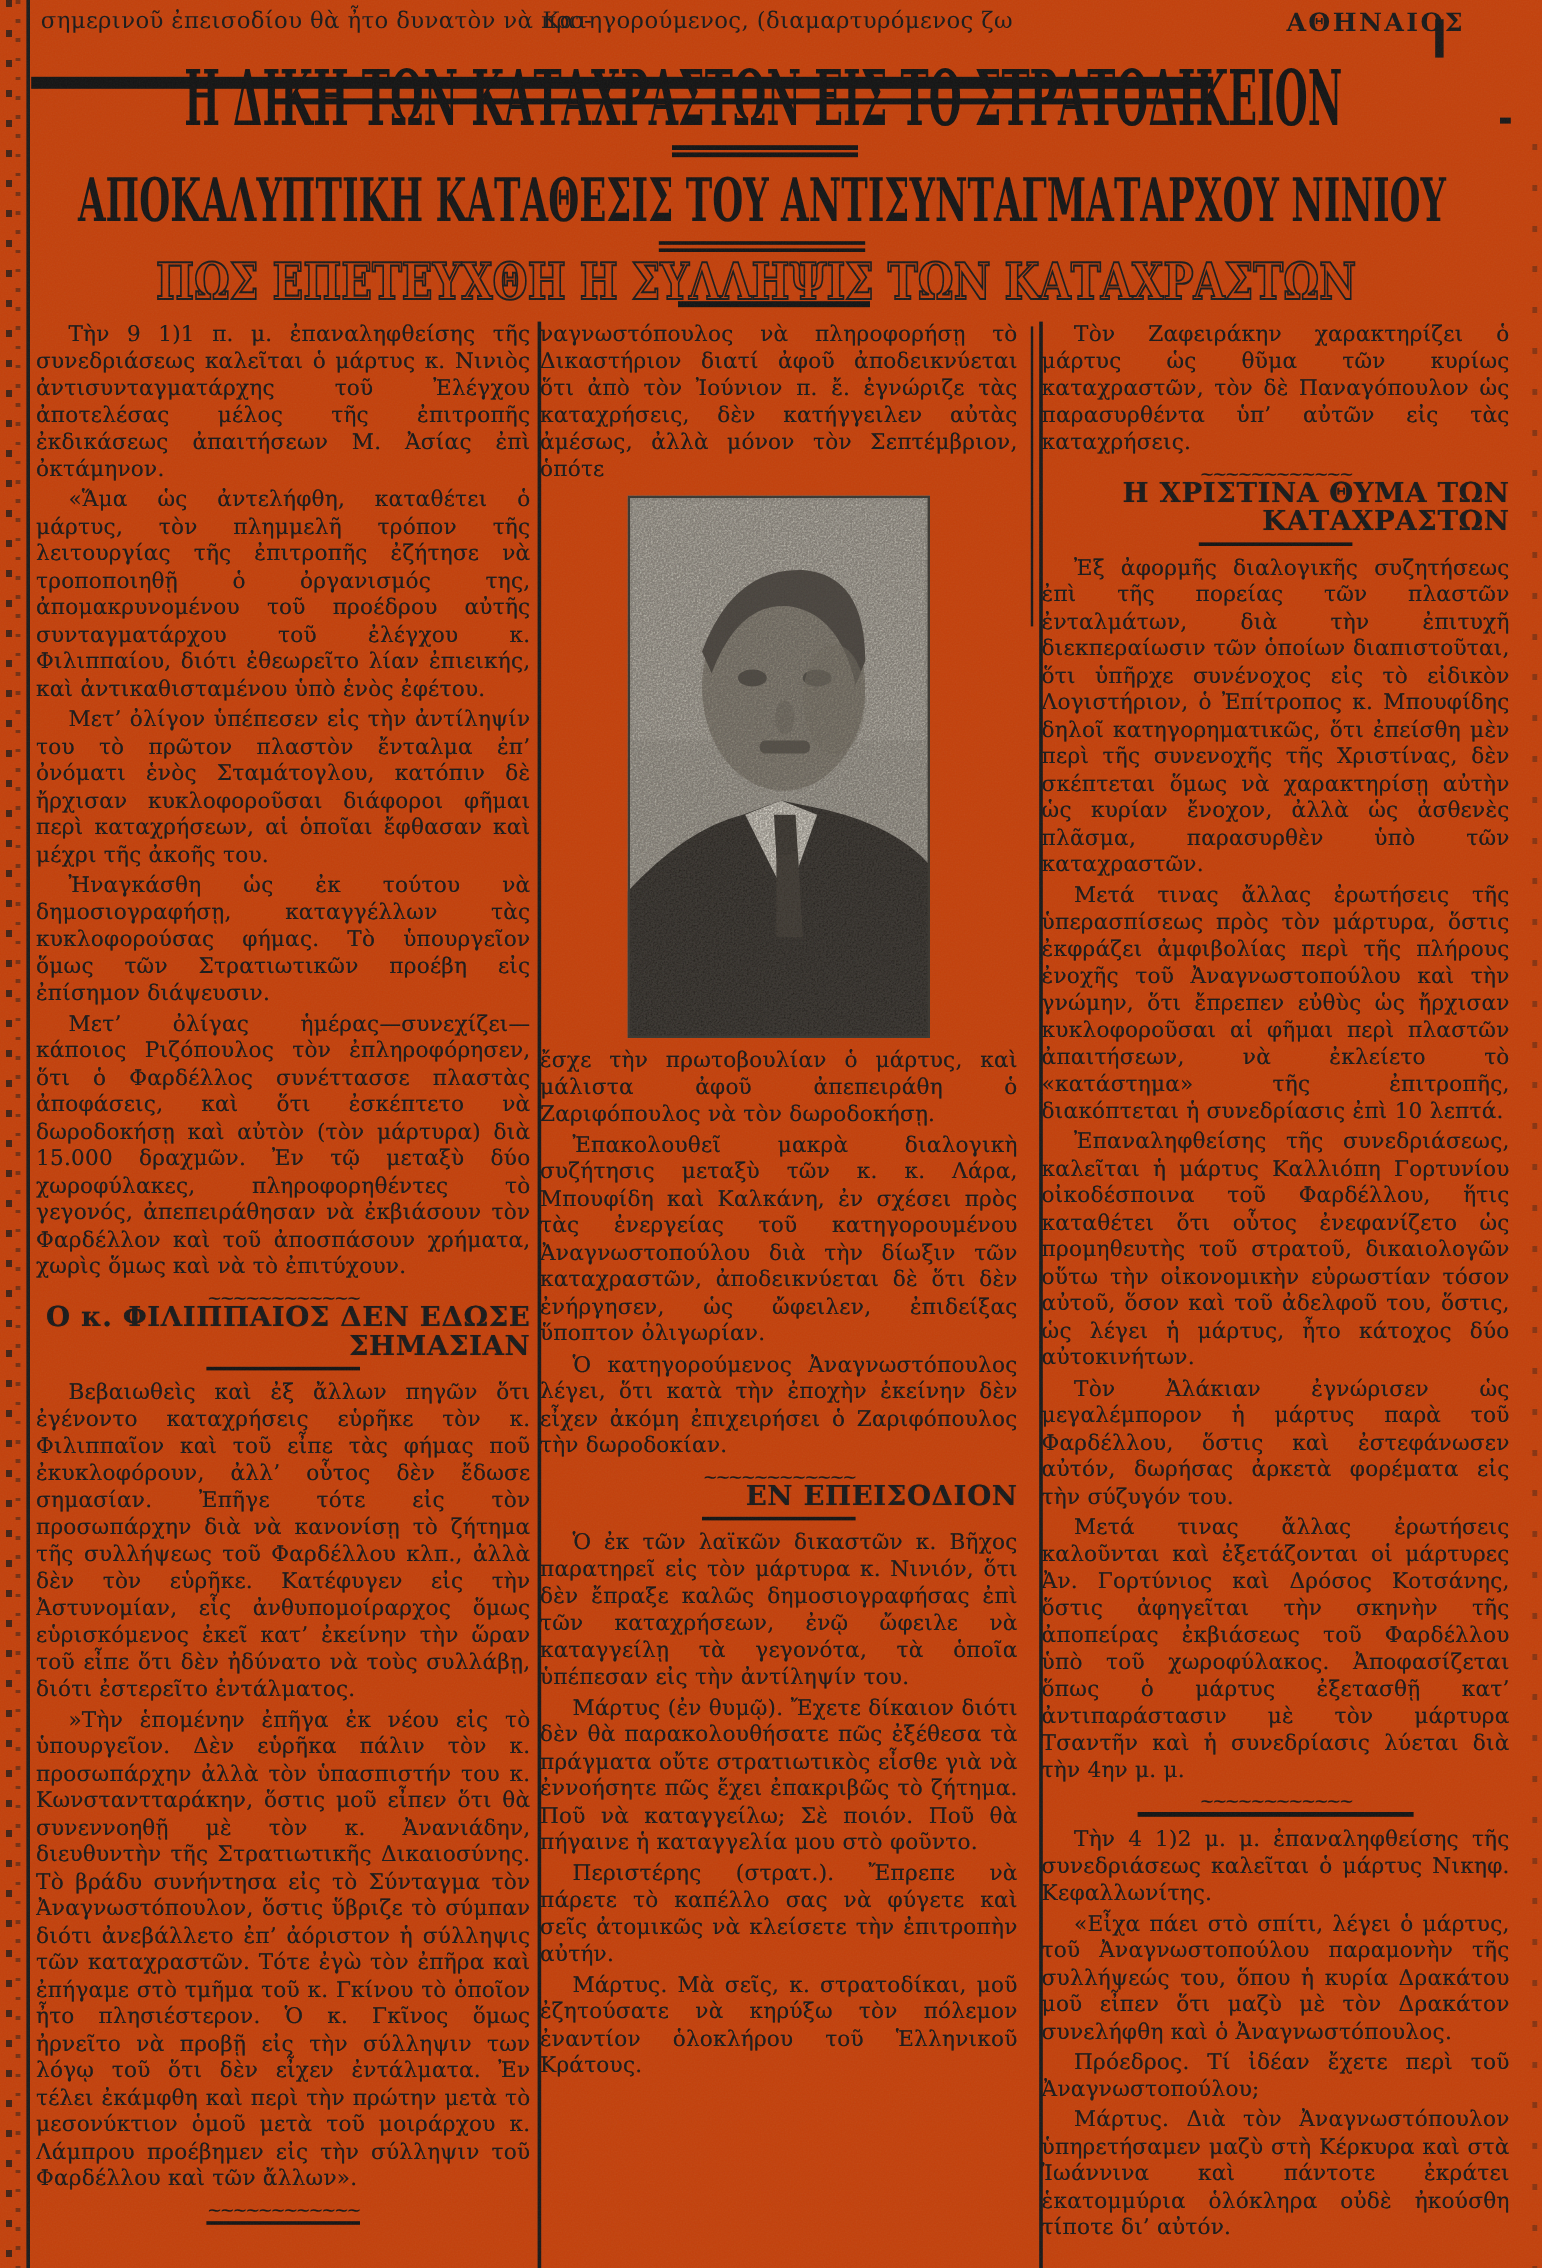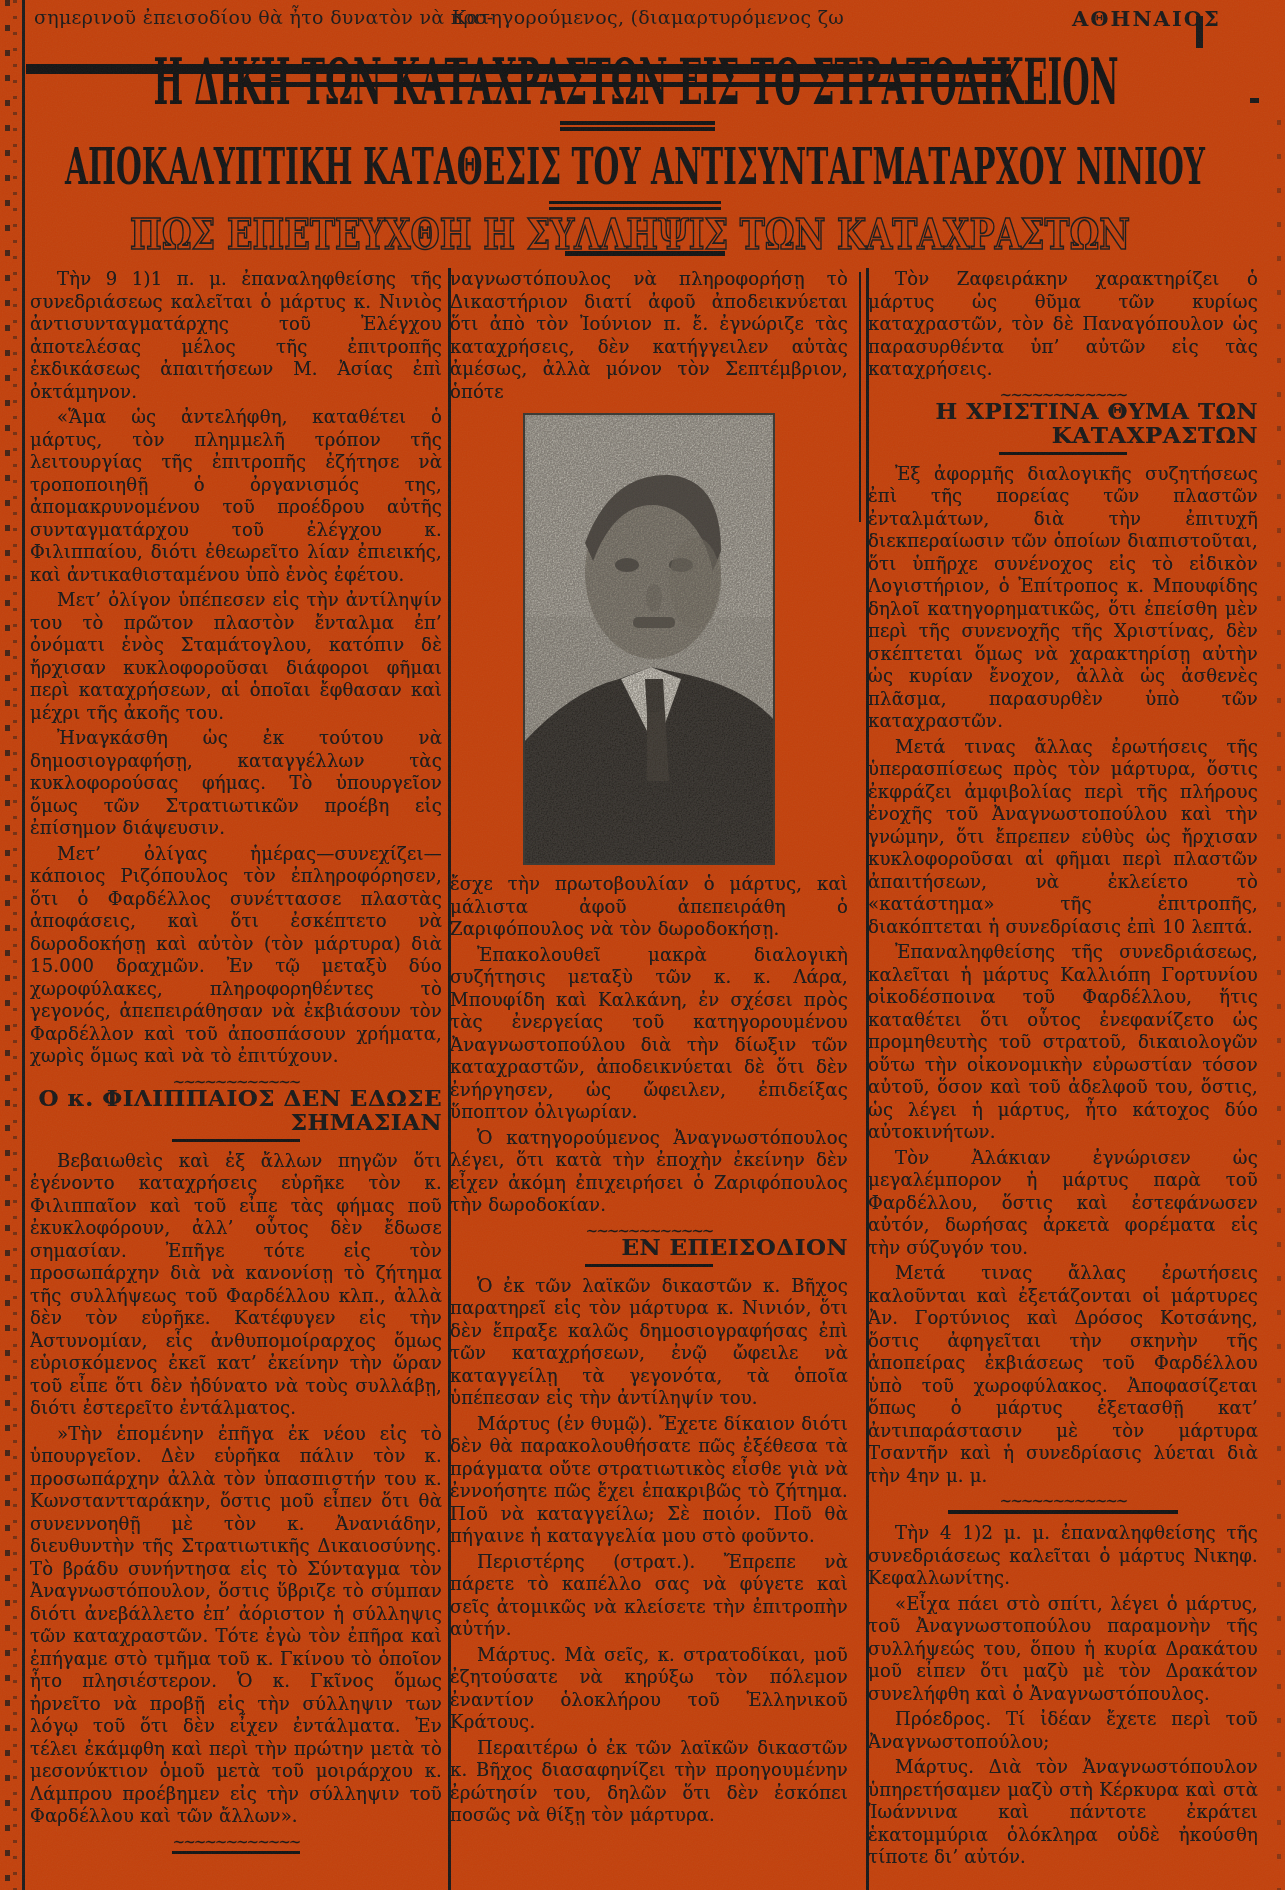--- a/index.html
+++ b/index.html
@@ -149,21 +149,20 @@
         <p class="para">Ὁ κατηγορούμενος Ἀναγνωστόπουλος λέγει, ὅτι κατὰ τὴν ἐποχὴν ἐκείνην δὲν εἶχεν ἀκόμη ἐπιχειρήσει ὁ Ζαριφόπουλος τὴν δωροδοκίαν.</p>
         <div class="subhead">
           <div class="wave">~~~~~~~~~~~~</div>
           <div class="subhead-text">ΕΝ ΕΠΕΙΣΟΔΙΟΝ</div>
           <div class="underrule"></div>
         </div>
         <p class="para">Ὁ ἐκ τῶν λαϊκῶν δικαστῶν κ. Βῆχος παρατηρεῖ εἰς τὸν μάρτυρα κ. Νινιόν, ὅτι δὲν ἔπραξε καλῶς δημοσιογραφήσας ἐπὶ τῶν καταχρήσεων, ἐνῷ ὤφειλε νὰ καταγγείλῃ τὰ γεγονότα, τὰ ὁποῖα ὑπέπεσαν εἰς τὴν ἀντίληψίν του.</p>
         <p class="para">Μάρτυς (ἐν θυμῷ). Ἔχετε δίκαιον διότι δὲν θὰ παρακολουθήσατε πῶς ἐξέθεσα τὰ πράγματα οὔτε στρατιωτικὸς εἶσθε γιὰ νὰ ἐννοήσητε πῶς ἔχει ἐπακριβῶς τὸ ζήτημα. Ποῦ νὰ καταγγείλω; Σὲ ποιόν. Ποῦ θὰ πήγαινε ἡ καταγγελία μου στὸ φοῦντο.</p>
         <p class="para">Περιστέρης (στρατ.). Ἔπρεπε νὰ πάρετε τὸ καπέλλο σας νὰ φύγετε καὶ σεῖς ἀτομικῶς νὰ κλείσετε τὴν ἐπιτροπὴν αὐτήν.</p>
         <p class="para">Μάρτυς. Μὰ σεῖς, κ. στρατοδίκαι, μοῦ ἐζητούσατε νὰ κηρύξω τὸν πόλεμον ἐναντίον ὁλοκλήρου τοῦ Ἑλληνικοῦ Κράτους.</p>
-        <p class="para">Περαιτέρω ὁ ἐκ τῶν λαϊκῶν δικαστῶν κ. Βῆχος διασαφηνίζει τὴν προηγουμένην ἐρώτησίν του, δηλῶν ὅτι δὲν ἐσκόπει ποσῶς νὰ θίξῃ τὸν μάρτυρα.</p>
       </div>
     <div class="col col3">
         <p class="para">Τὸν Ζαφειράκην χαρακτηρίζει ὁ μάρτυς ὡς θῦμα τῶν κυρίως καταχραστῶν, τὸν δὲ Παναγόπουλον ὡς παρασυρθέντα ὑπ’ αὐτῶν εἰς τὰς καταχρήσεις.</p>
         <div class="subhead">
           <div class="wave">~~~~~~~~~~~~</div>
           <div class="subhead-text">Η ΧΡΙΣΤΙΝΑ ΘΥΜΑ ΤΩΝ ΚΑΤΑΧΡΑΣΤΩΝ</div>
           <div class="underrule"></div>
         </div>
         <p class="para">Ἐξ ἀφορμῆς διαλογικῆς συζητήσεως ἐπὶ τῆς πορείας τῶν πλαστῶν ἐνταλμάτων, διὰ τὴν ἐπιτυχῆ διεκπεραίωσιν τῶν ὁποίων διαπιστοῦται, ὅτι ὑπῆρχε συνένοχος εἰς τὸ εἰδικὸν Λογιστήριον, ὁ Ἐπίτροπος κ. Μπουφίδης δηλοῖ κατηγορηματικῶς, ὅτι ἐπείσθη μὲν περὶ τῆς συνενοχῆς τῆς Χριστίνας, δὲν σκέπτεται ὅμως νὰ χαρακτηρίσῃ αὐτὴν ὡς κυρίαν ἔνοχον, ἀλλὰ ὡς ἀσθενὲς πλᾶσμα, παρασυρθὲν ὑπὸ τῶν καταχραστῶν.</p>
         <p class="para">Μετά τινας ἄλλας ἐρωτήσεις τῆς ὑπερασπίσεως πρὸς τὸν μάρτυρα, ὅστις ἐκφράζει ἀμφιβολίας περὶ τῆς πλήρους ἐνοχῆς τοῦ Ἀναγνωστοπούλου καὶ τὴν γνώμην, ὅτι ἔπρεπεν εὐθὺς ὡς ἤρχισαν κυκλοφοροῦσαι αἱ φῆμαι περὶ πλαστῶν ἀπαιτήσεων, νὰ ἐκλείετο τὸ «κατάστημα» τῆς ἐπιτροπῆς, διακόπτεται ἡ συνεδρίασις ἐπὶ 10 λεπτά.</p>

